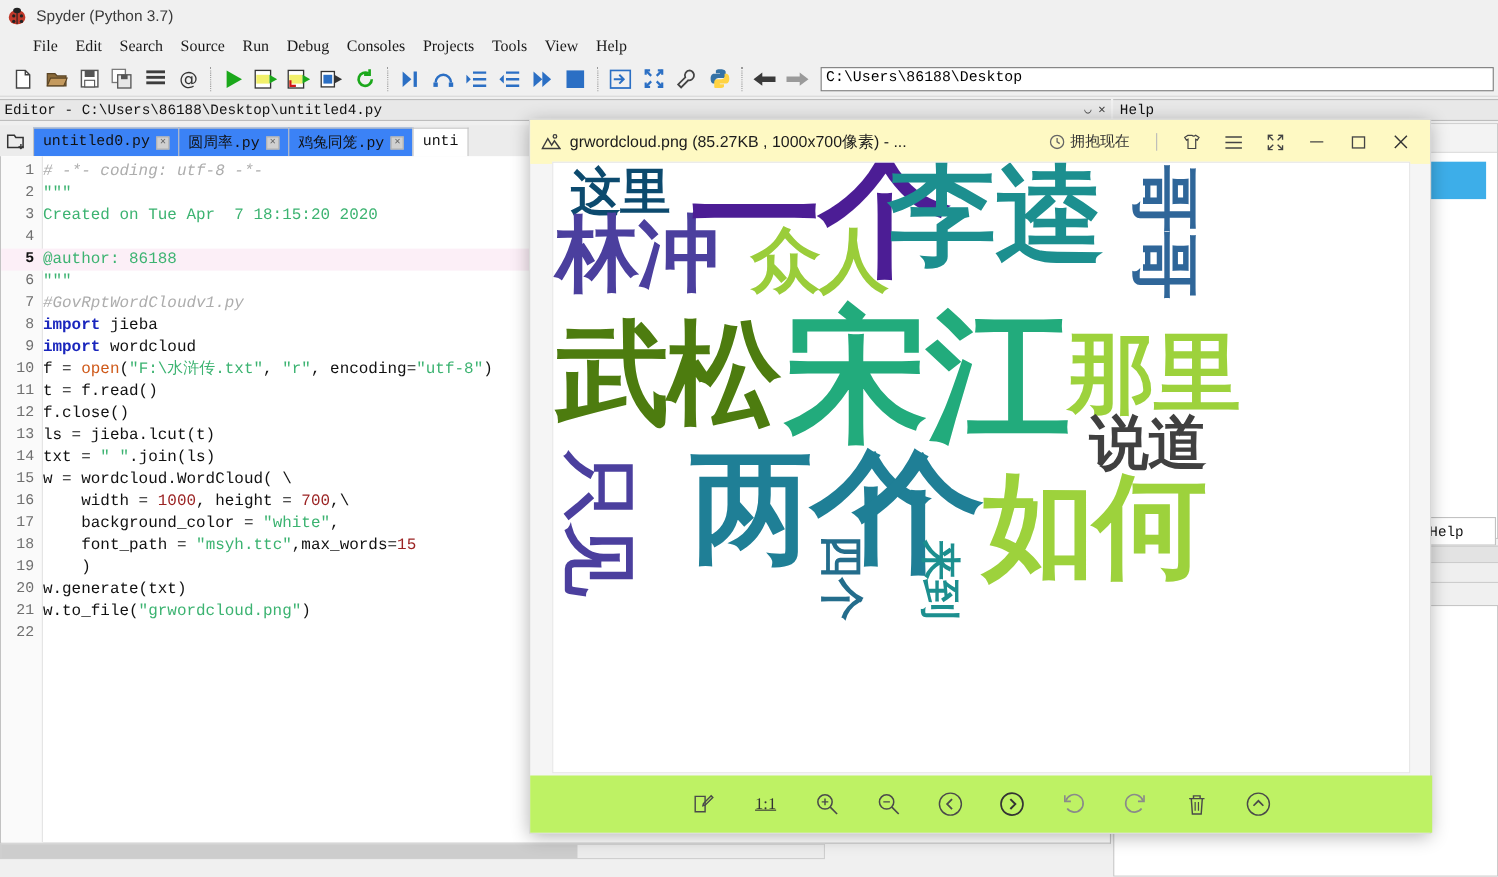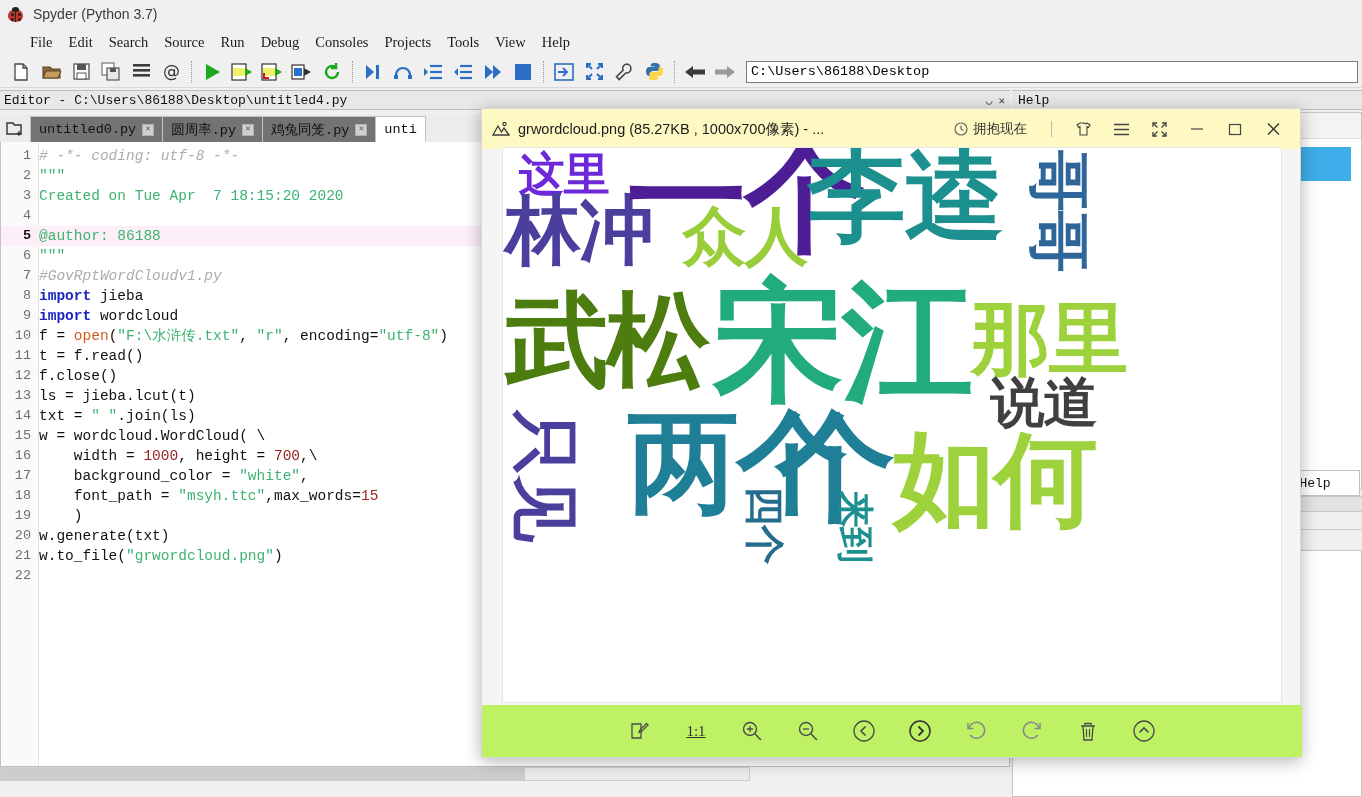--- a/index.html
+++ b/index.html
@@ -53,21 +53,21 @@
     display: flex; align-items: center; padding-left: 4px;
     font-family: "Liberation Mono", monospace; font-size: 13px; color: #111;
   }
   .editor-header .dockbtns { margin-left: auto; display: flex; gap: 6px; padding-right: 5px; font-size: 11px; color: #444; }
   .tabstrip {
     position: absolute; left: 0; top: 114px; width: 1010px; height: 28px;
     background: #ececec; display: flex; align-items: flex-end;
   }
   .tab-browse { width: 30px; height: 26px; display:flex; align-items:center; justify-content:center; }
   .tab {
-    height: 26px; background: #737373; border: 1px solid #c2c2c2; border-bottom: none;
+    height: 26px; background: #3b82f6; border: 1px solid #c2c2c2; border-bottom: none;
     display: flex; align-items: center; padding: 0 8px; gap: 6px; margin-right: -1px;
     font-family: "Liberation Mono", monospace; font-size: 13.5px; color: #111; white-space: nowrap;
   }
   .tab .closebox { width: 12px; height: 12px; background: #d0d0d0; border: 1px solid #b0b0b0;
     display:flex; align-items:center; justify-content:center; font-size: 9px; color: #666; line-height: 1; }
   .tab.active { background: #fff; }
 
   .code-area {
     position: absolute; left: 0; top: 142px; width: 1010px; height: 625px;
     background: #fff; border: 1px solid #c2c2c2; border-top: none; overflow: hidden;
@@ -511,21 +511,21 @@
         <span class="vt-btn">
           <svg width="15" height="14" viewBox="0 0 15 14">
               <path d="M2 1.5l11 11M13 1.5l-11 11" stroke="#333" stroke-width="1.3"></path>
             </svg>
         </span>
       </span>
     </div>
 
     <div class="viewer-canvas">
       <div class="wc" id="wordcloud">
-          <span style="color: #6d28d9; left: 15.6px; top: 3.97143px; font-size: 46.0686px;">这里</span>
+          <span style="color: #0c4a6e; left: 15.6px; top: 3.97143px; font-size: 46.0686px;">这里</span>
           <span style="color: rgb(75, 63, 158); left: 2.34px; top: 46.0686px; font-size: 75.4571px;">林冲</span>
           <span style="color: #4c1d95; left: 123.24px; top: -7.94286px; font-size: 120.731px;">一个</span>
           <span style="color: rgb(154, 205, 58); left: 179.4px; top: 57.9829px; font-size: 63.5429px;">众人</span>
           <span style="color: rgb(28, 143, 143); left: 304.2px; top: 0px; font-size: 99.2857px;">李逵</span>
           <span style="color: rgb(47, 102, 153); left: 527.28px; top: 1.58857px; font-size: 61.9543px; transform-origin: left top; transform: rotate(90deg) translateY(-100%);">哥哥</span>
           <span style="color: #4d7c0f; left: 2.34px; top: 142.971px; font-size: 103.257px;">武松</span>
           <span style="color: rgb(34, 171, 124); left: 210.6px; top: 131.057px; font-size: 131.057px;">宋江</span>
           <span style="color: rgb(157, 210, 60); left: 468px; top: 152.503px; font-size: 79.4286px;">那里</span>
           <span style="color: #404040; left: 487.5px; top: 228.754px; font-size: 54.0114px;">说道</span>
           <span style="color: rgb(75, 63, 158); left: 10.14px; top: 262.114px; font-size: 66.72px; transform-origin: left top; transform: rotate(90deg) translateY(-100%);">只见</span>

